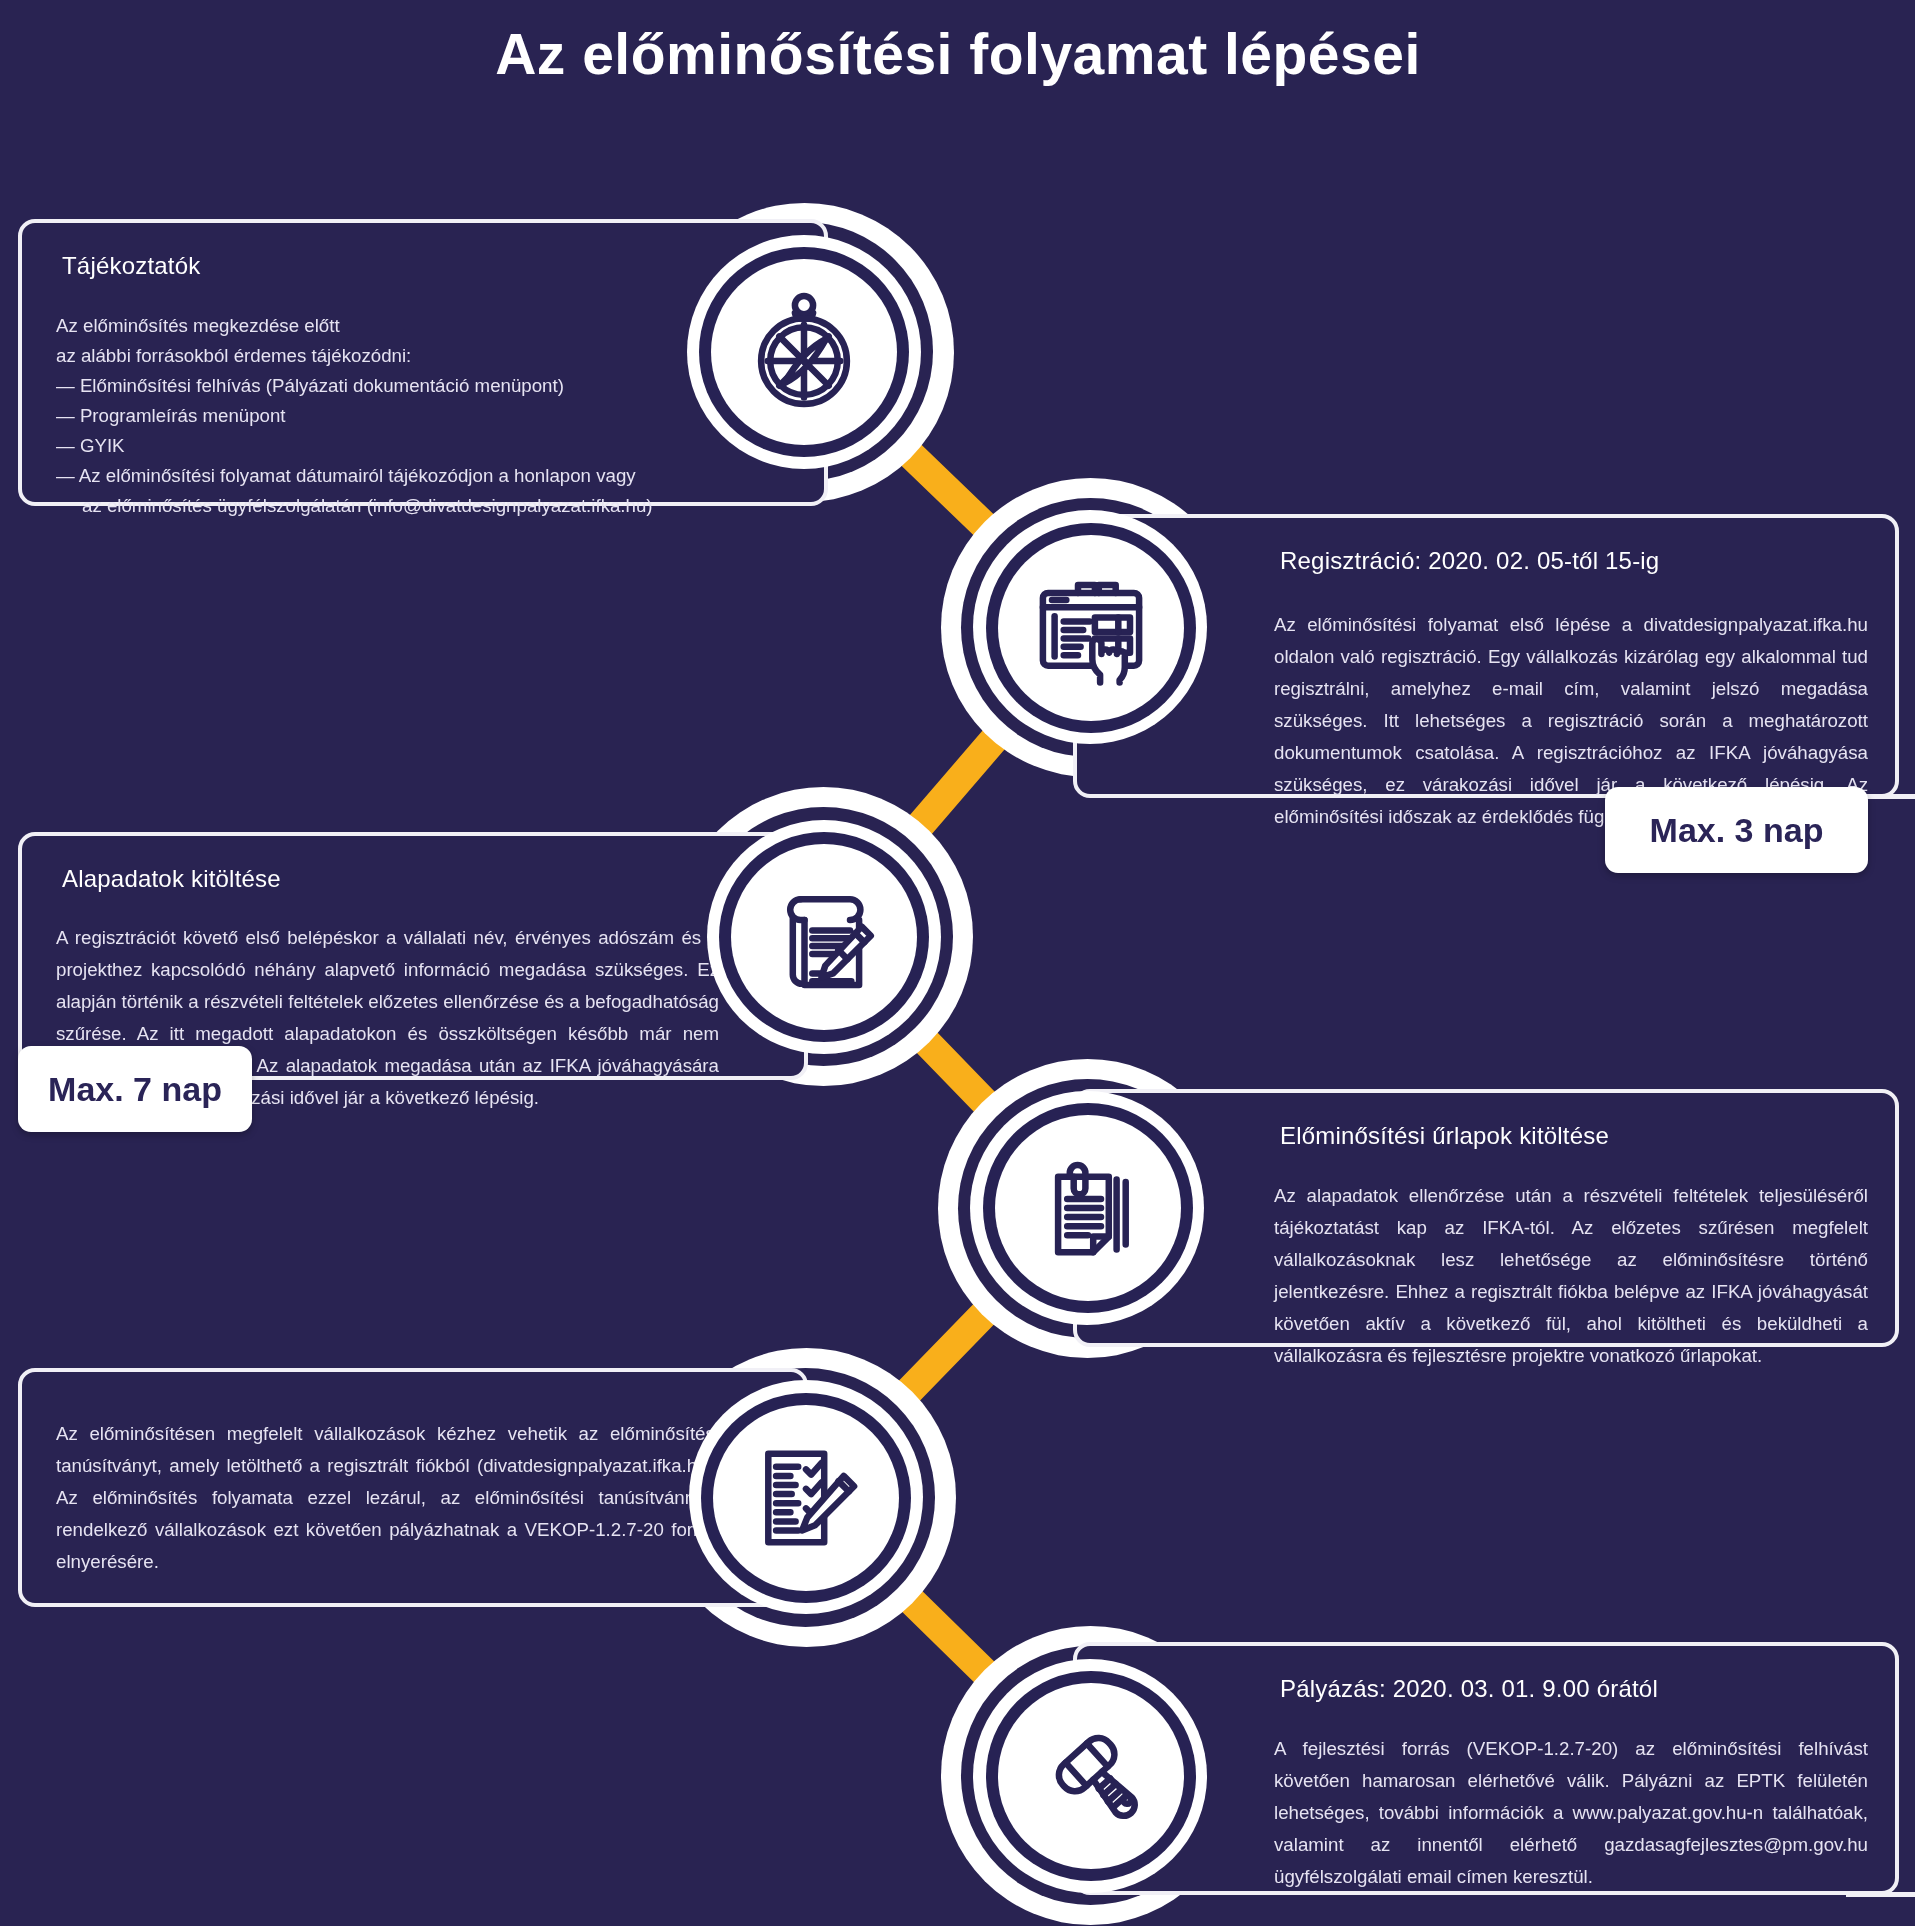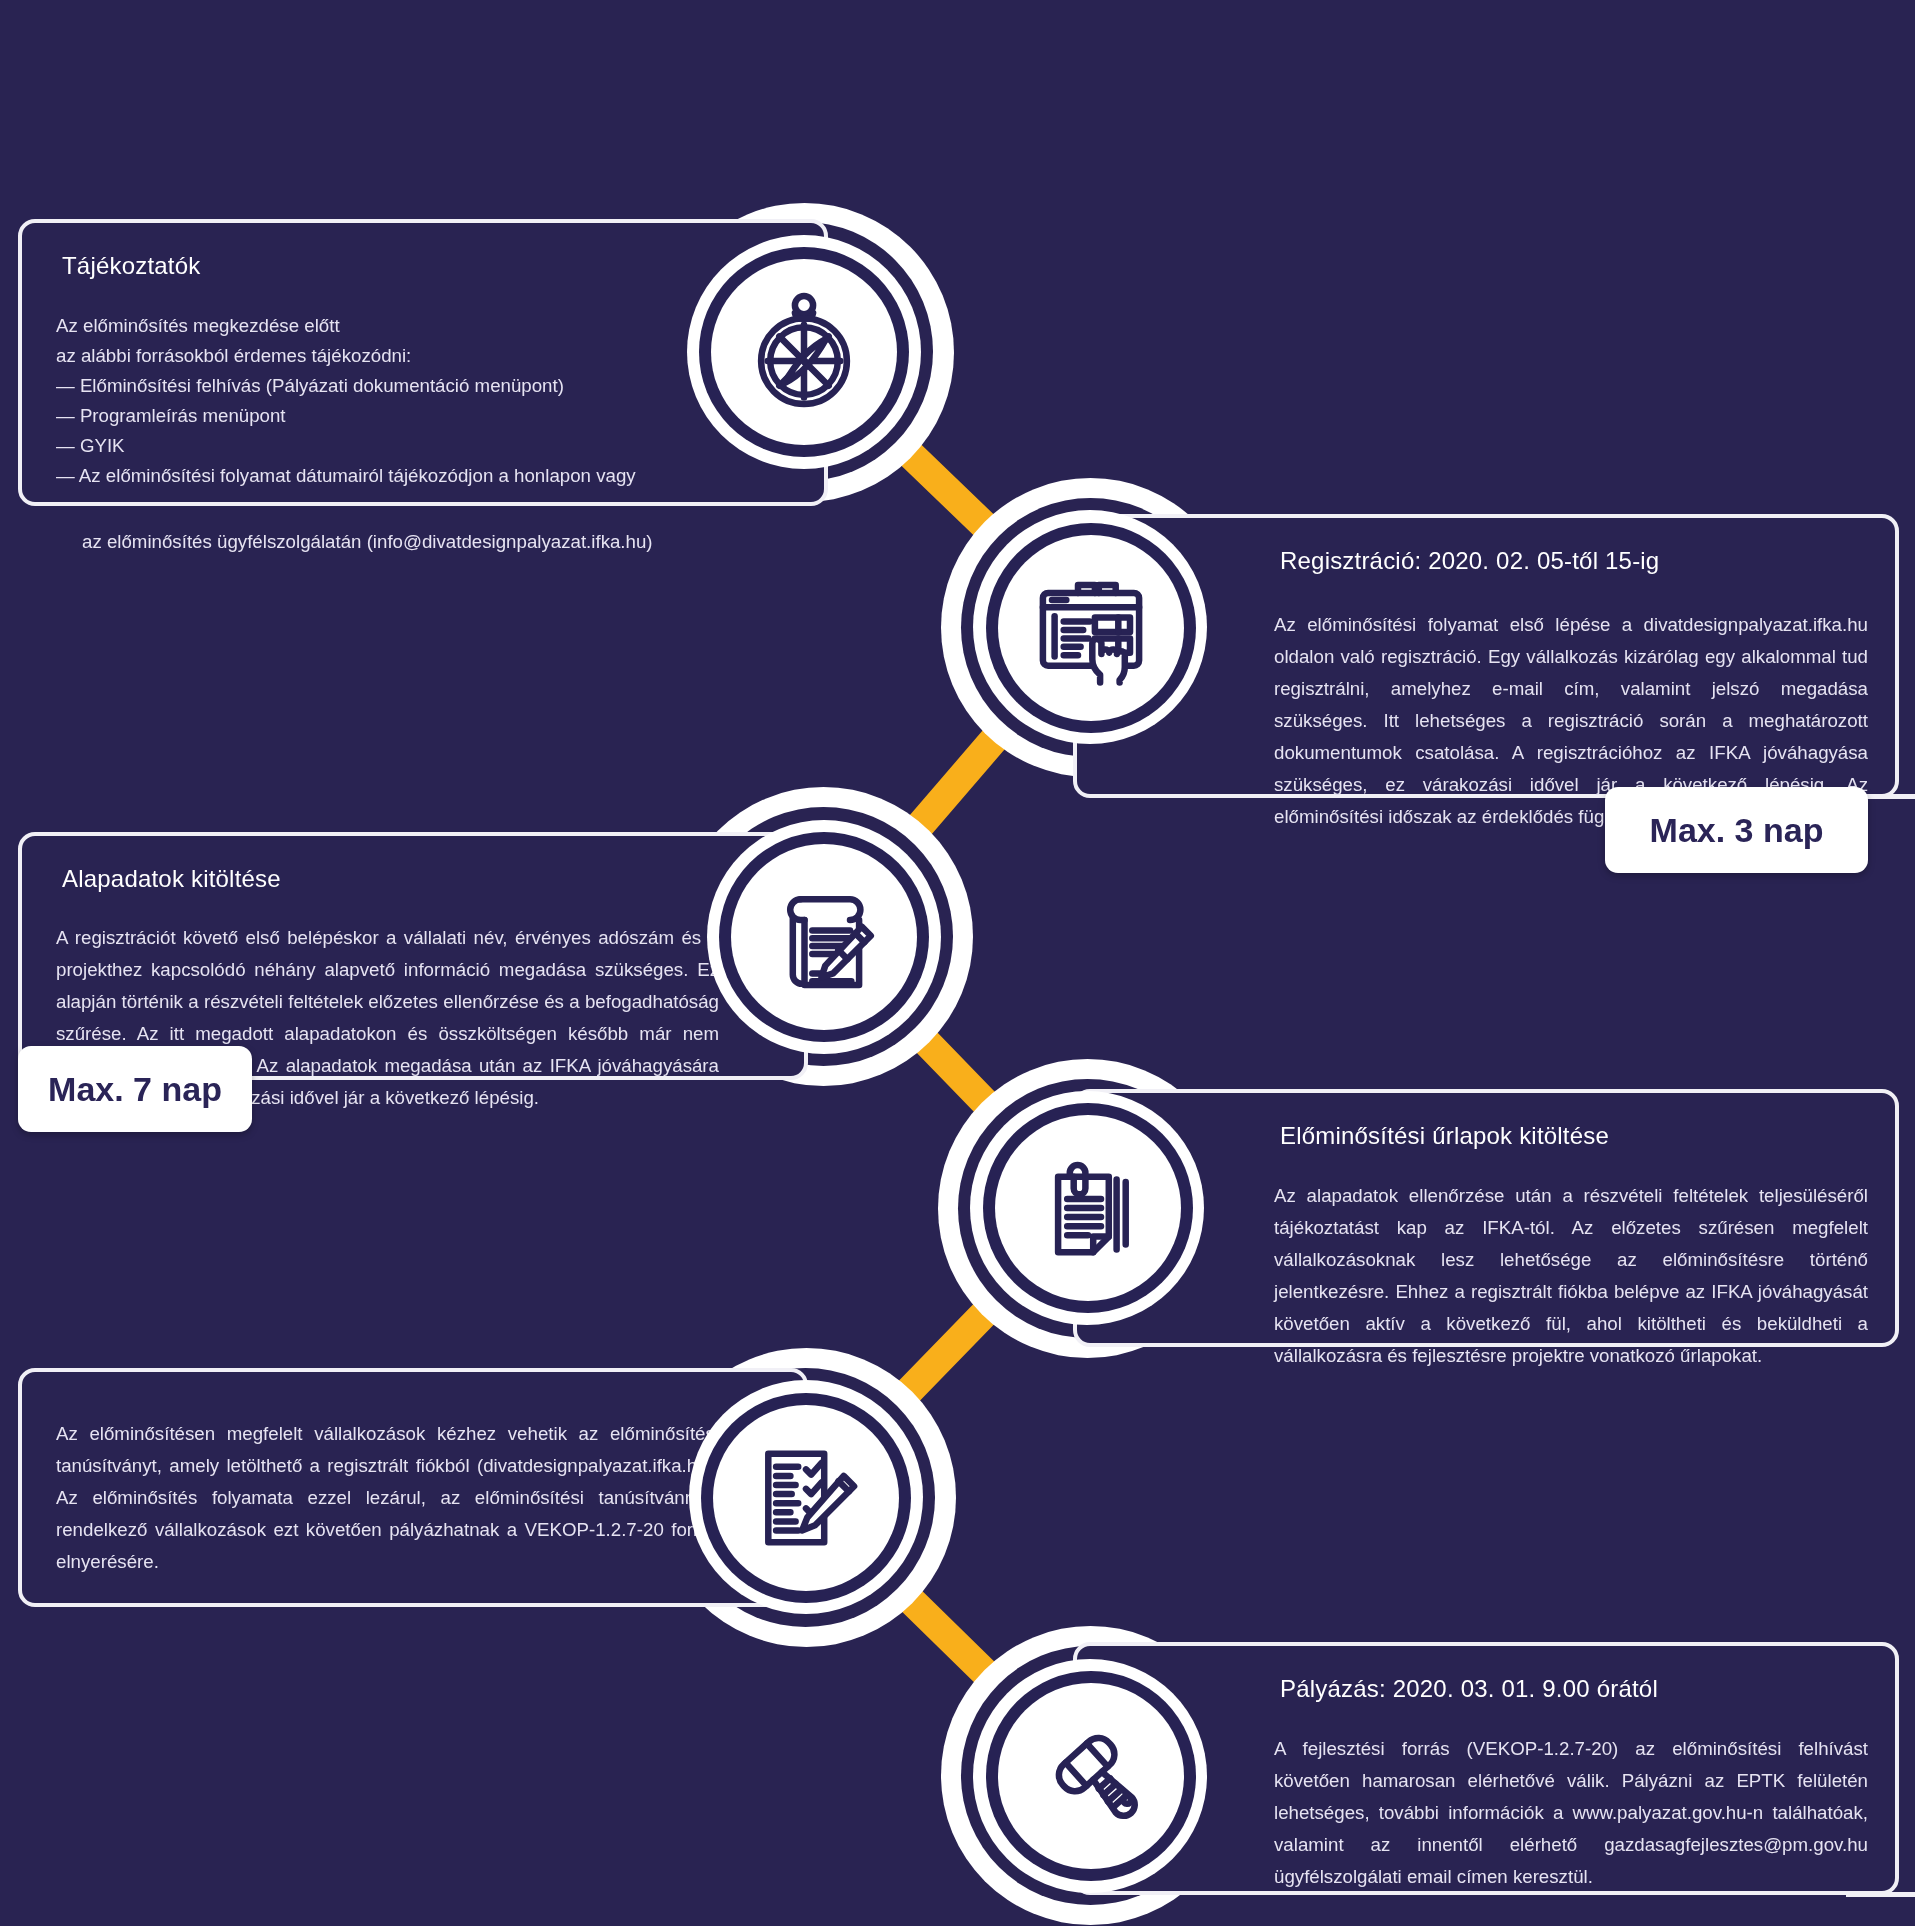--- a/index.html
+++ b/index.html
@@ -22,21 +22,21 @@
     position:absolute;box-sizing:border-box;z-index:3;
     background:#292352;border:4.5px solid #f1f0f6;border-radius:17px;
   }
   .card h2{
     margin:6px;color:#ffffff;font-size:24px;font-weight:400;letter-spacing:0.2px;
   }
   .card p{
     margin:0;color:#e6e3f2;font-size:18.7px;line-height:32px;text-align:justify;
   }
   .card .lines span{display:block;color:#e6e3f2;font-size:18.7px;line-height:30px;}
-  .card .lines span.indent{padding-left:26px;margin-top:36px;}
+  .card .lines span.indent{padding-left:26px;}
   .pad-left{padding:23px 30px 20px 34px;}
   .pad-right{padding:23px 27px 20px 197px;}
   .card .gap{height:28px;}
   
   .badge{
     position:absolute;z-index:6;background:#ffffff;border-radius:13px;
     display:flex;align-items:center;justify-content:center;
     color:#2a2457;font-size:34px;font-weight:700;
     box-shadow:0 3px 7px rgba(0,0,0,.25);
   }
@@ -50,20 +50,21 @@
               display:flex;align-items:center;justify-content:center;}
   .disc svg{width:130px;height:130px;}
   .icon-stroke{stroke:#272254;fill:none;stroke-width:5;stroke-linecap:round;stroke-linejoin:round;}
   .edge-line{position:absolute;height:4.5px;background:#f1f0f6;z-index:3;}
 </style>
 </head>
 <body>
 
 <div id="stage">
 
+  <div class="page-title">Az előminősítési folyamat lépései</div>
 
   <div class="connector" style="width:414px;left:740px;top:475px;transform:rotate(43.9deg);"></div>
   <div class="connector" style="width:424px;left:745px;top:768px;transform:rotate(130.7deg);"></div>
   <div class="connector" style="width:394px;left:759px;top:1058px;transform:rotate(45.9deg);"></div>
   <div class="connector" style="width:419px;left:737px;top:1338px;transform:rotate(134.2deg);"></div>
   <div class="connector" style="width:414px;left:741px;top:1622px;transform:rotate(44.4deg);"></div>
 
   <div class="ring-outer" style="left:655px;top:203px;"></div>
   <div class="ring-dark" style="left:674px;top:222px;"></div>
   <div class="ring-outer" style="left:941px;top:478px;"></div>

